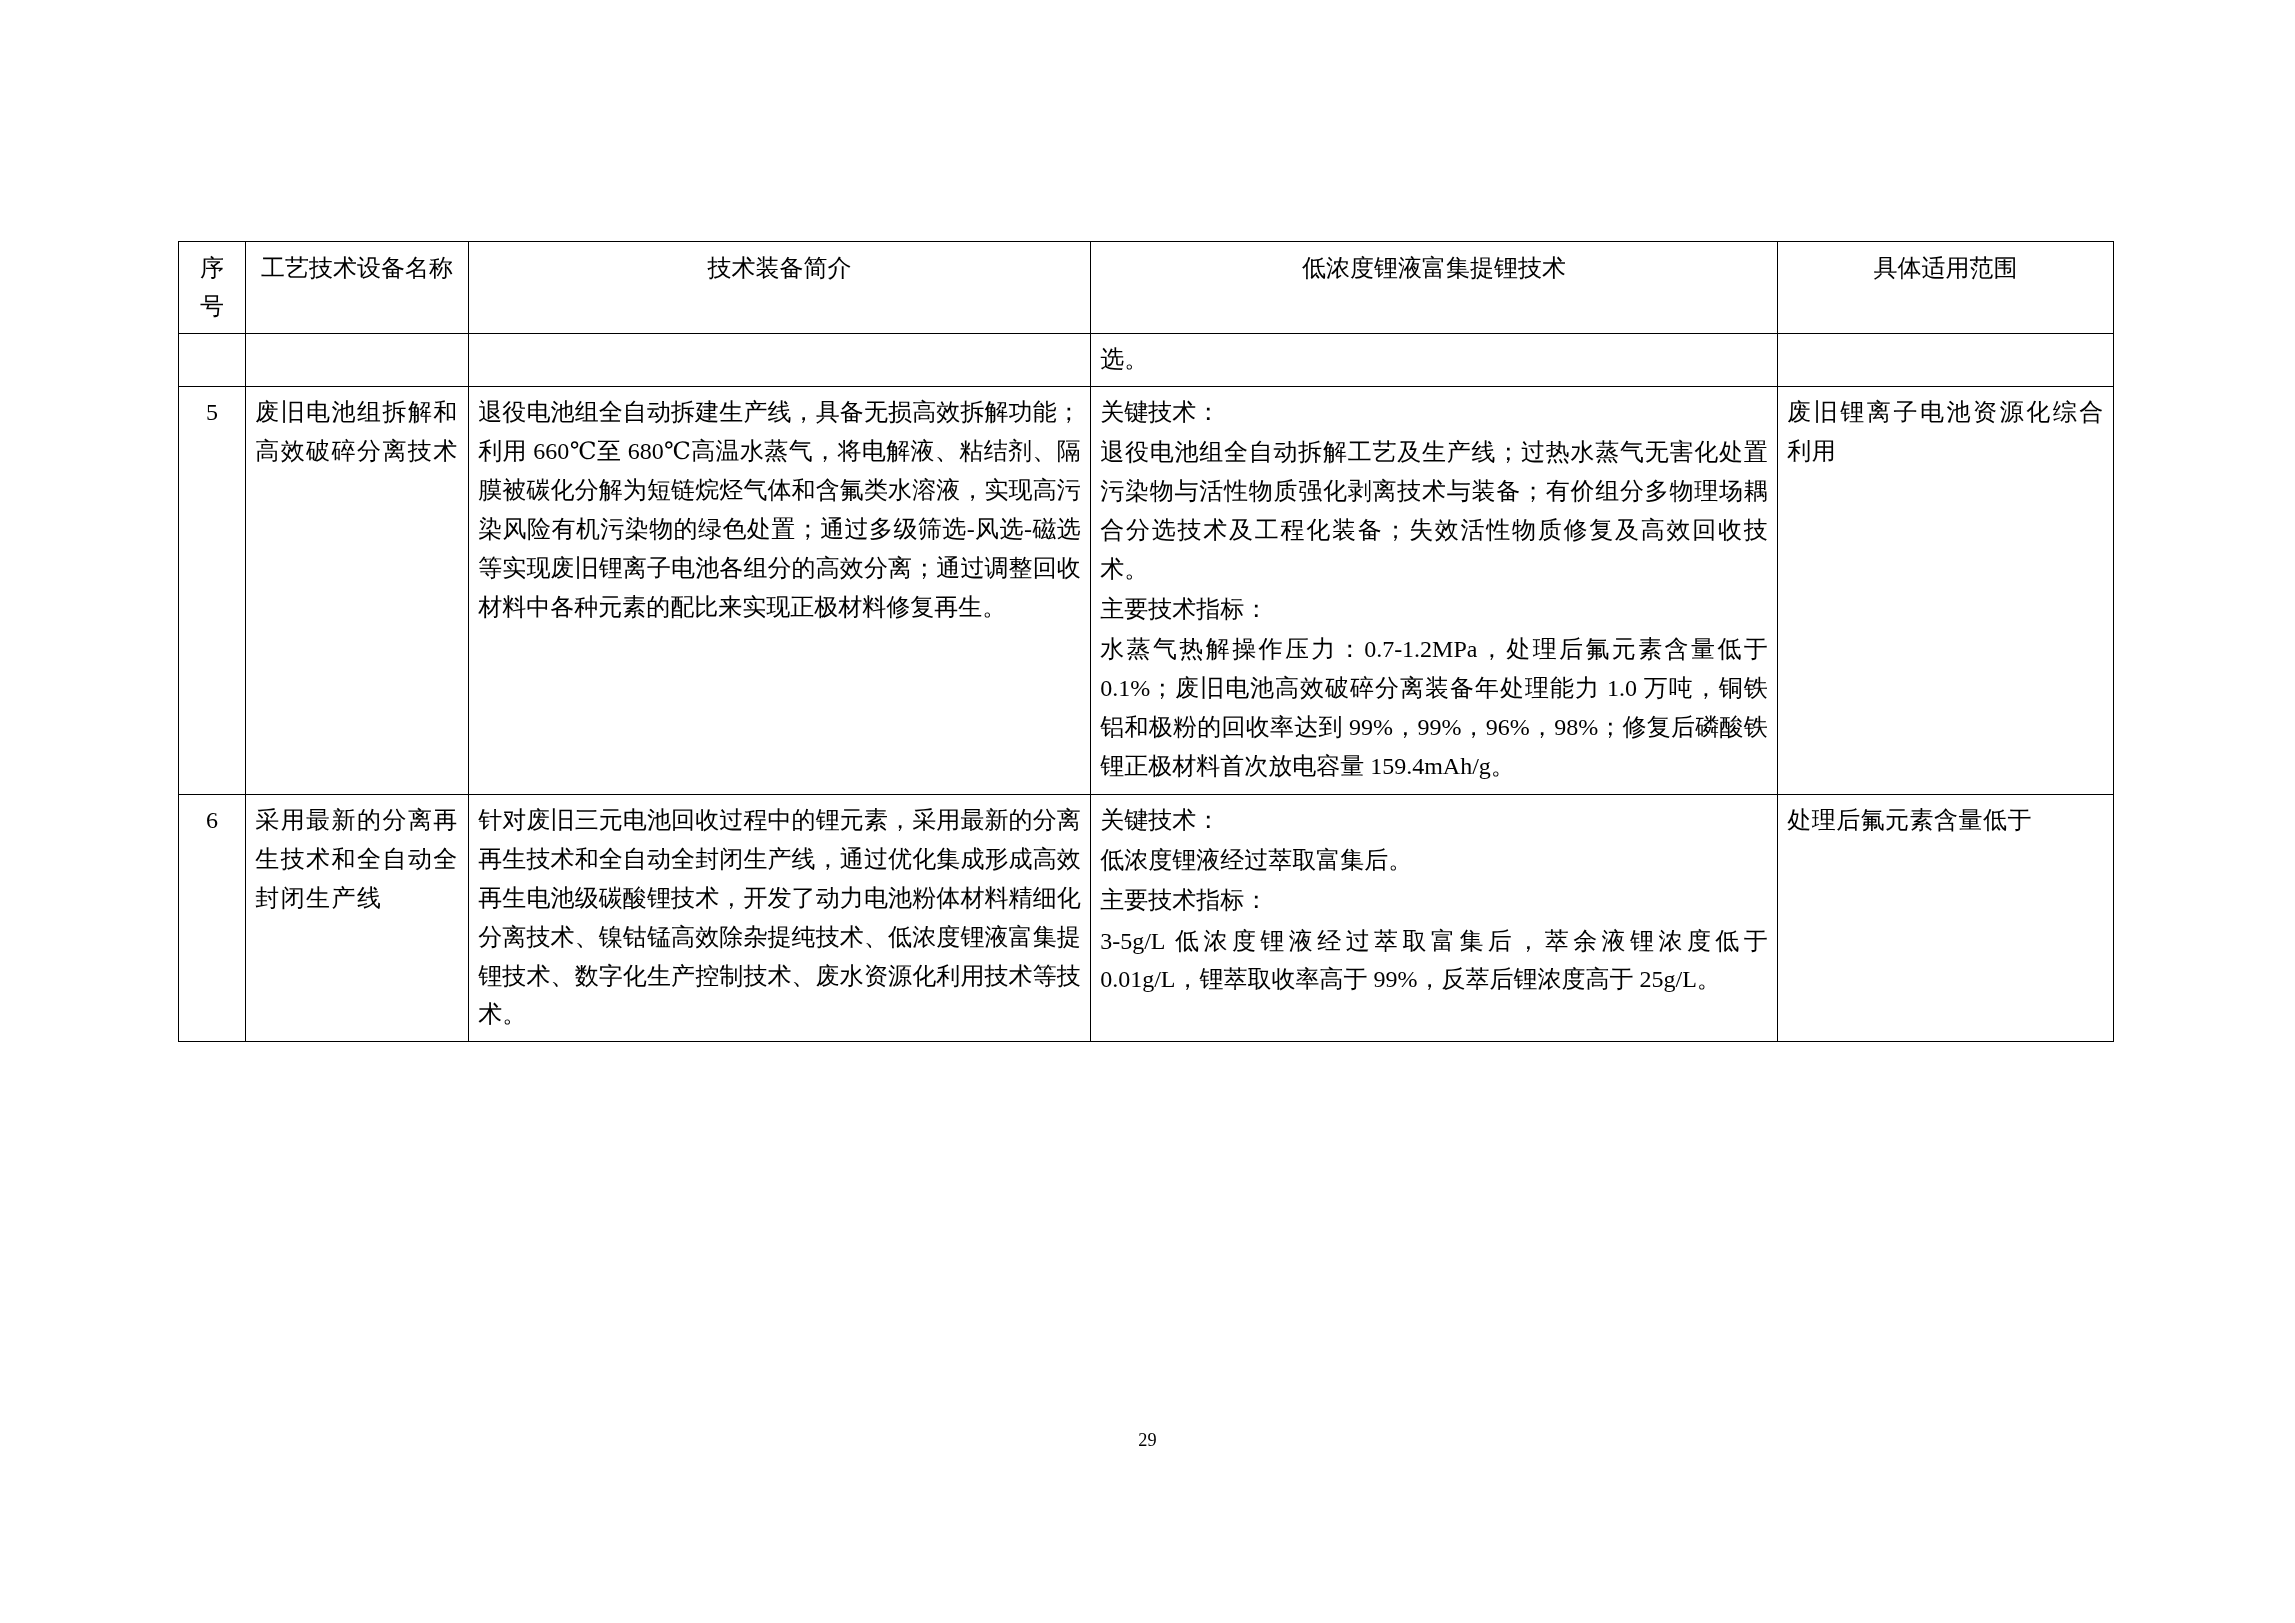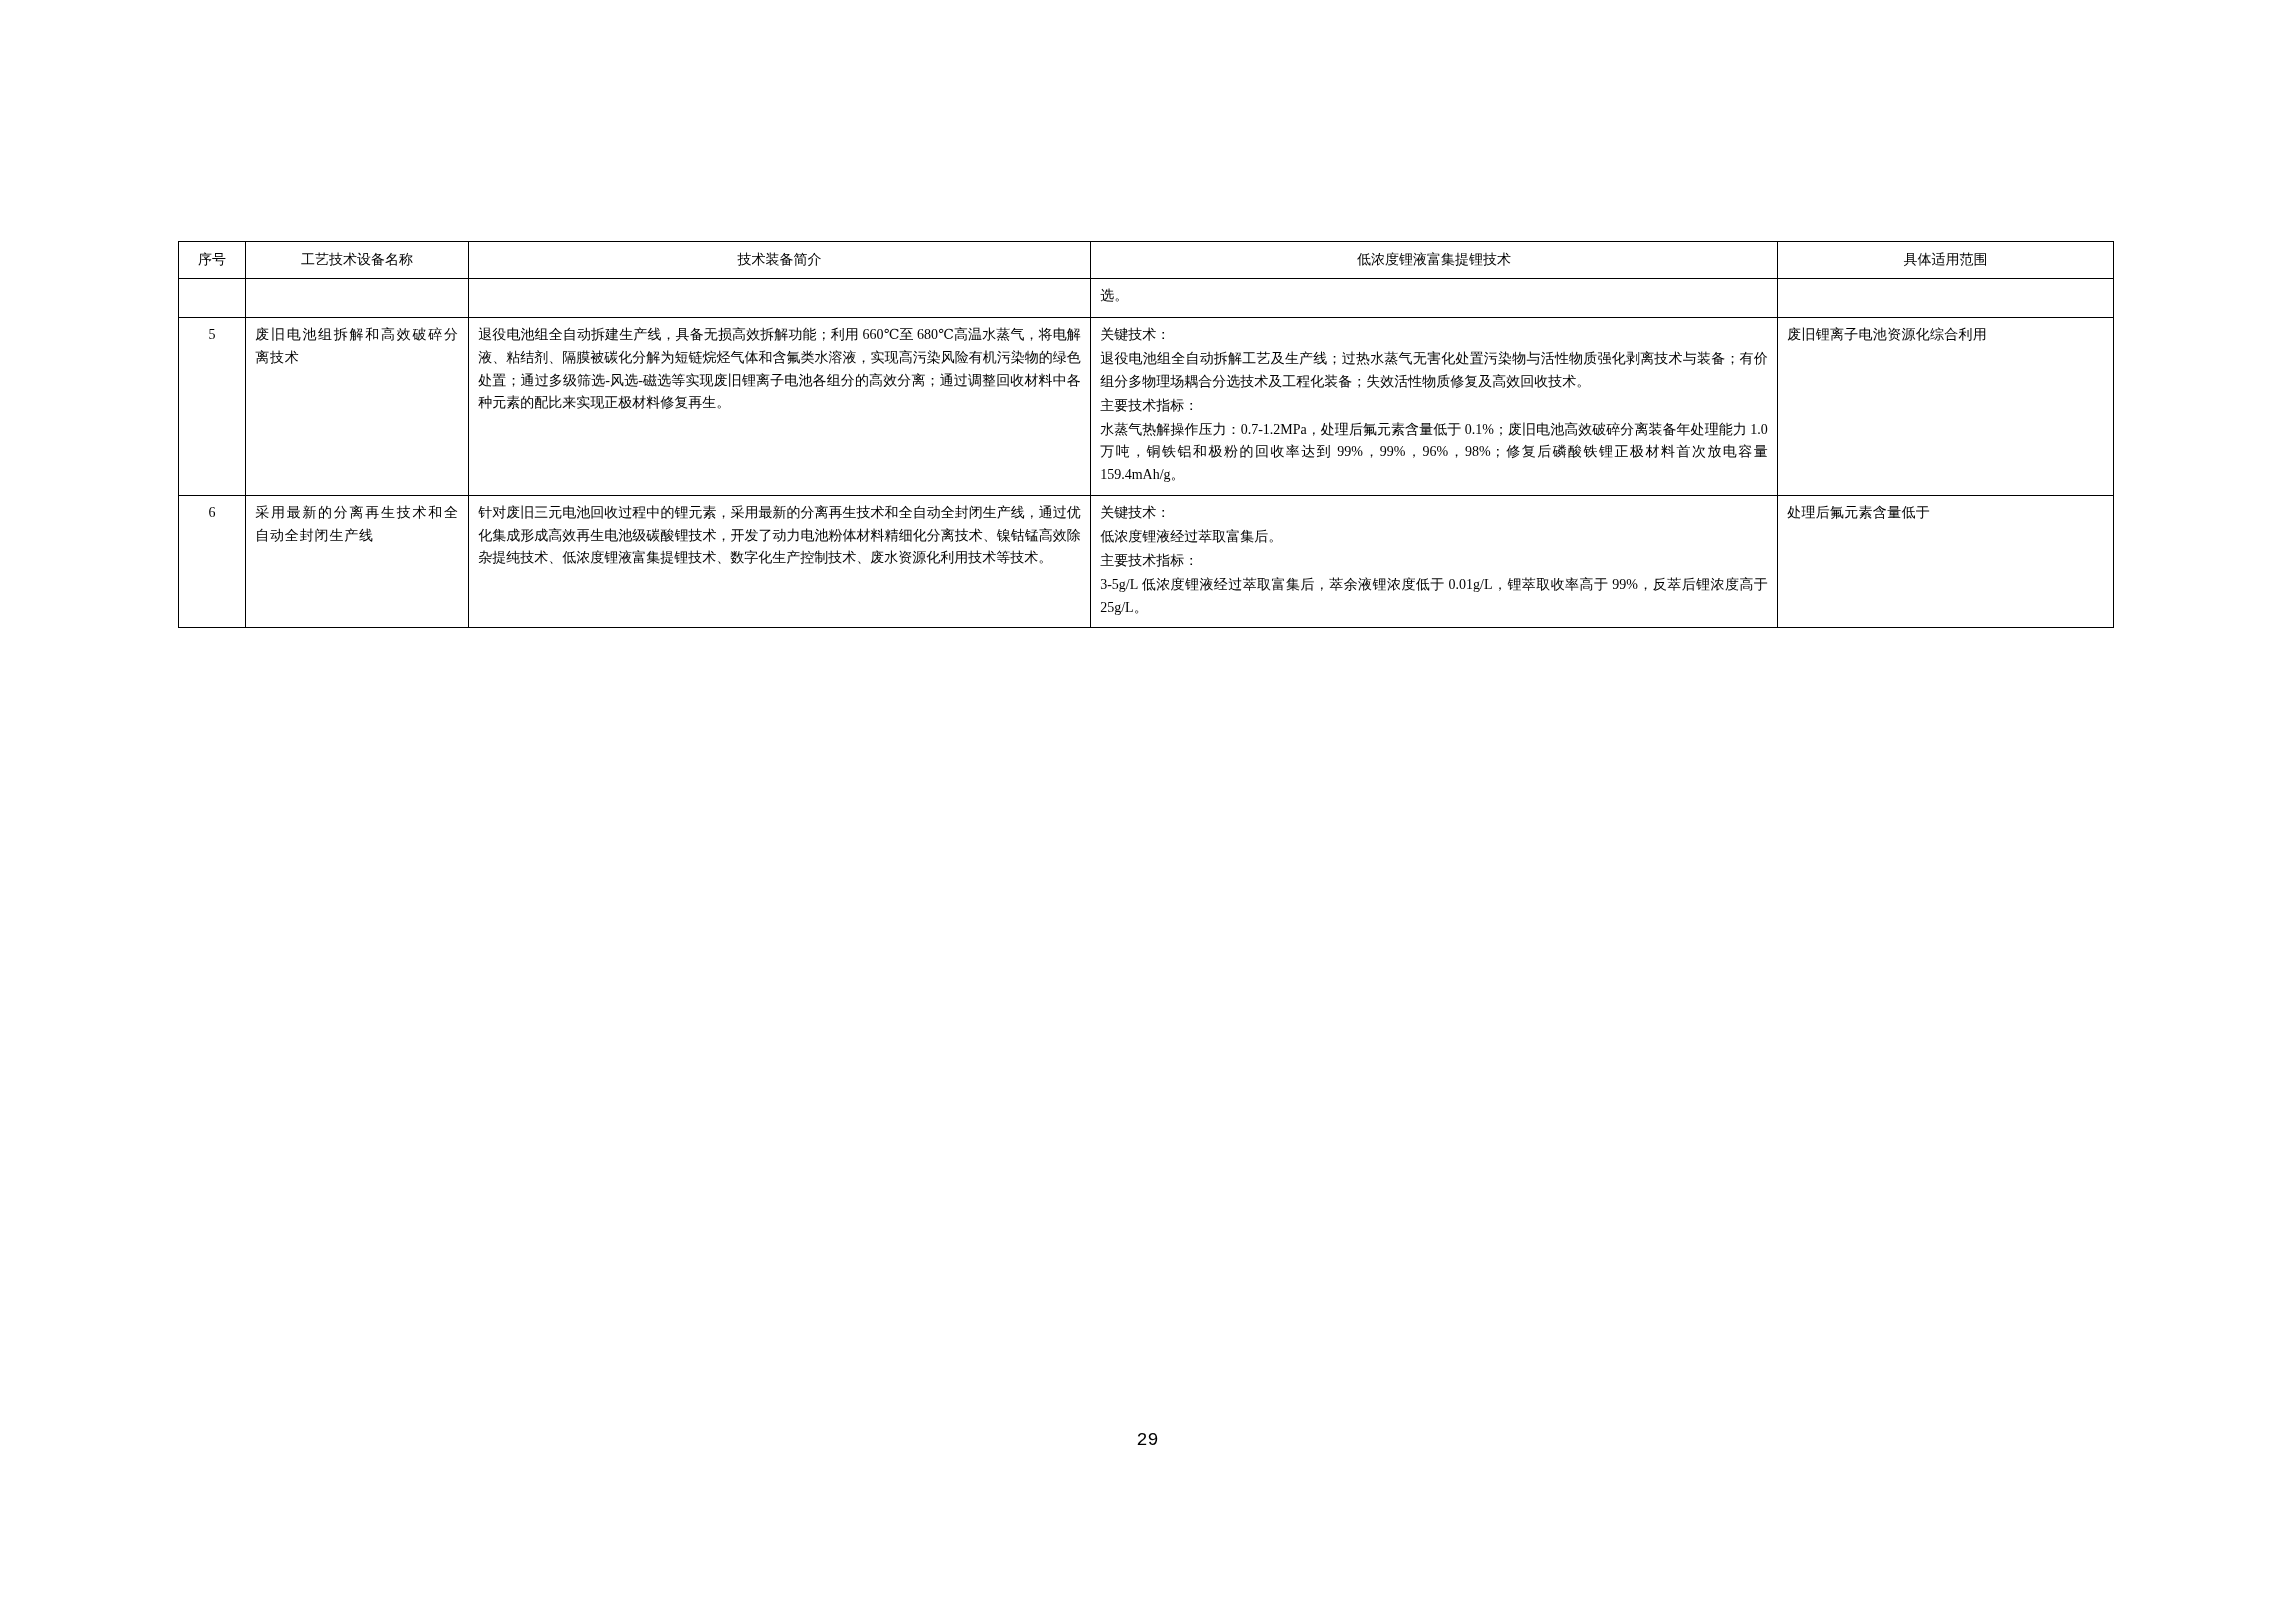--- a/index.html
+++ b/index.html
@@ -29,21 +29,21 @@
   }
   table.doc-table {
     border-collapse: collapse;
     width: 100%;
     table-layout: fixed;
   }
   table.doc-table td, table.doc-table th {
     border: 1.3px solid #000000;
     vertical-align: top;
     padding: 6.5px 9.2px;
-    font-size: 14px;
+    font-size: 24px;
     line-height: 1.62;
     font-weight: normal;
   }
   col.c-no { width: 67px; }
   col.c-name { width: 223px; }
   col.c-intro { width: 622px; }
   col.c-key { width: 687px; }
   col.c-scope { width: 336px; }
 
   thead td {
@@ -93,21 +93,21 @@
     height: 25px;
     font-size: 19.6px;
   }
   .page-number {
     position: absolute;
     left: 0;
     top: 1430px;
     width: 2295px;
     text-align: center;
     font-size: 18.3px;
-    font-family: Liberation Mono, monospace;
+    font-family: Liberation Serif, serif;
   }
   .empty { }
 </style>
 </head>
 <body>
 
 <div class="page">
 
   <div class="table-wrap">
     <table class="doc-table">

